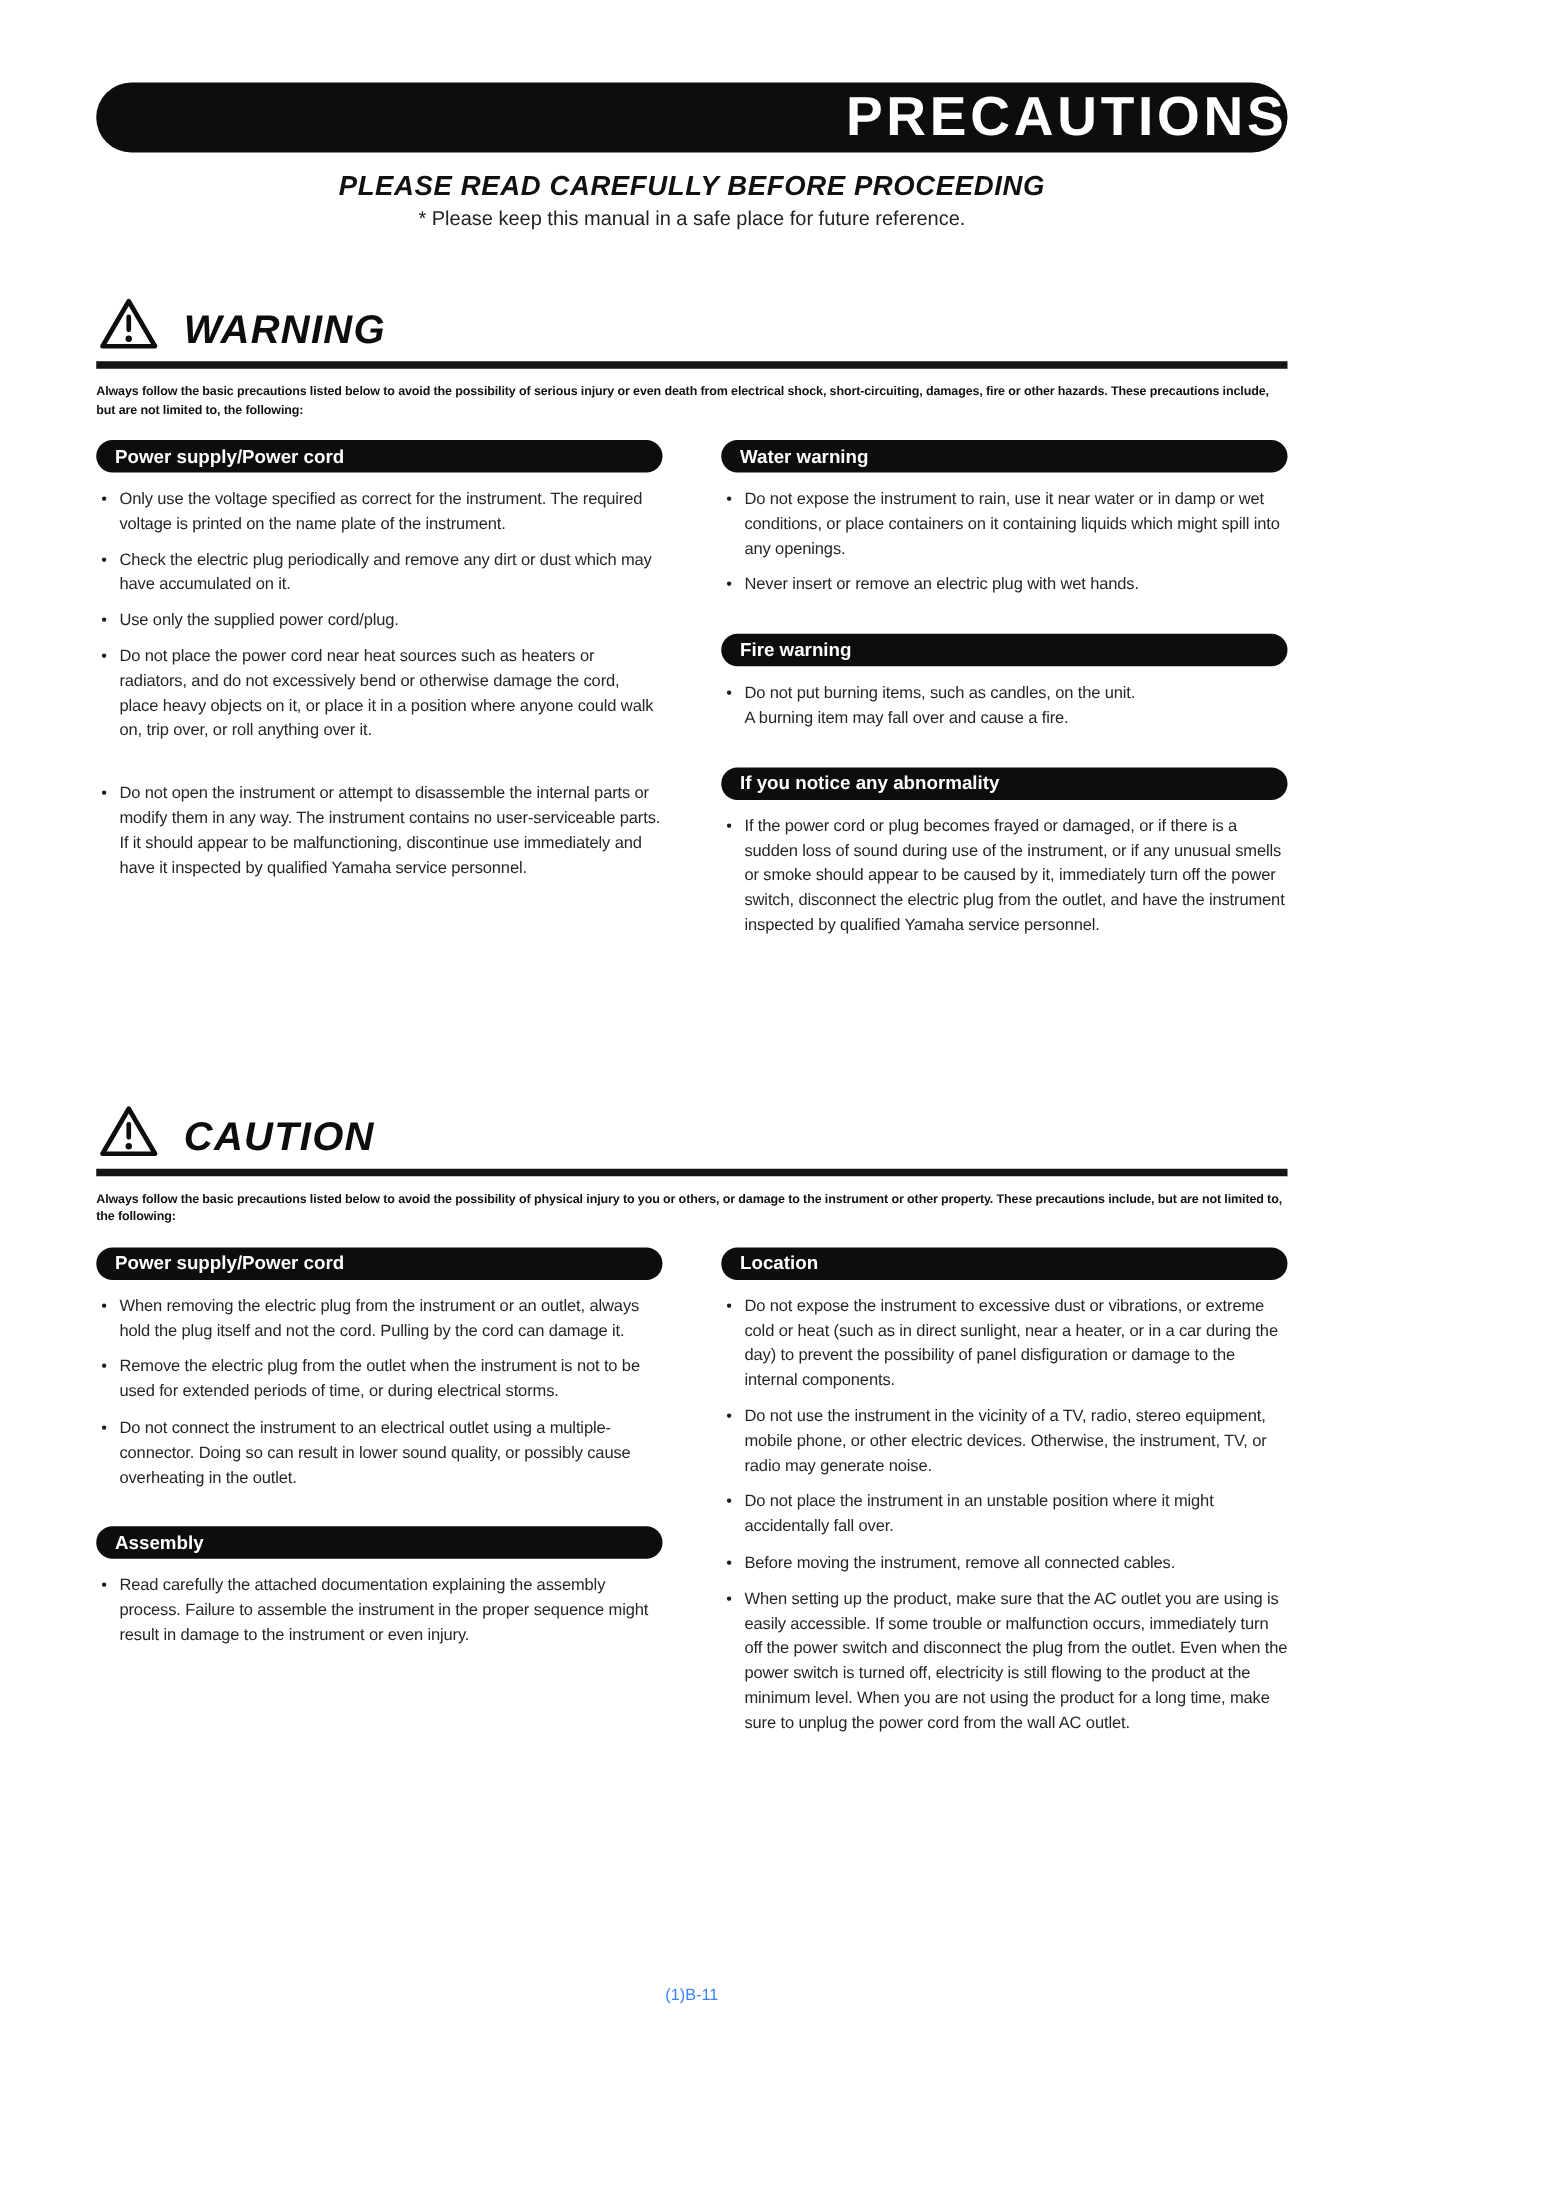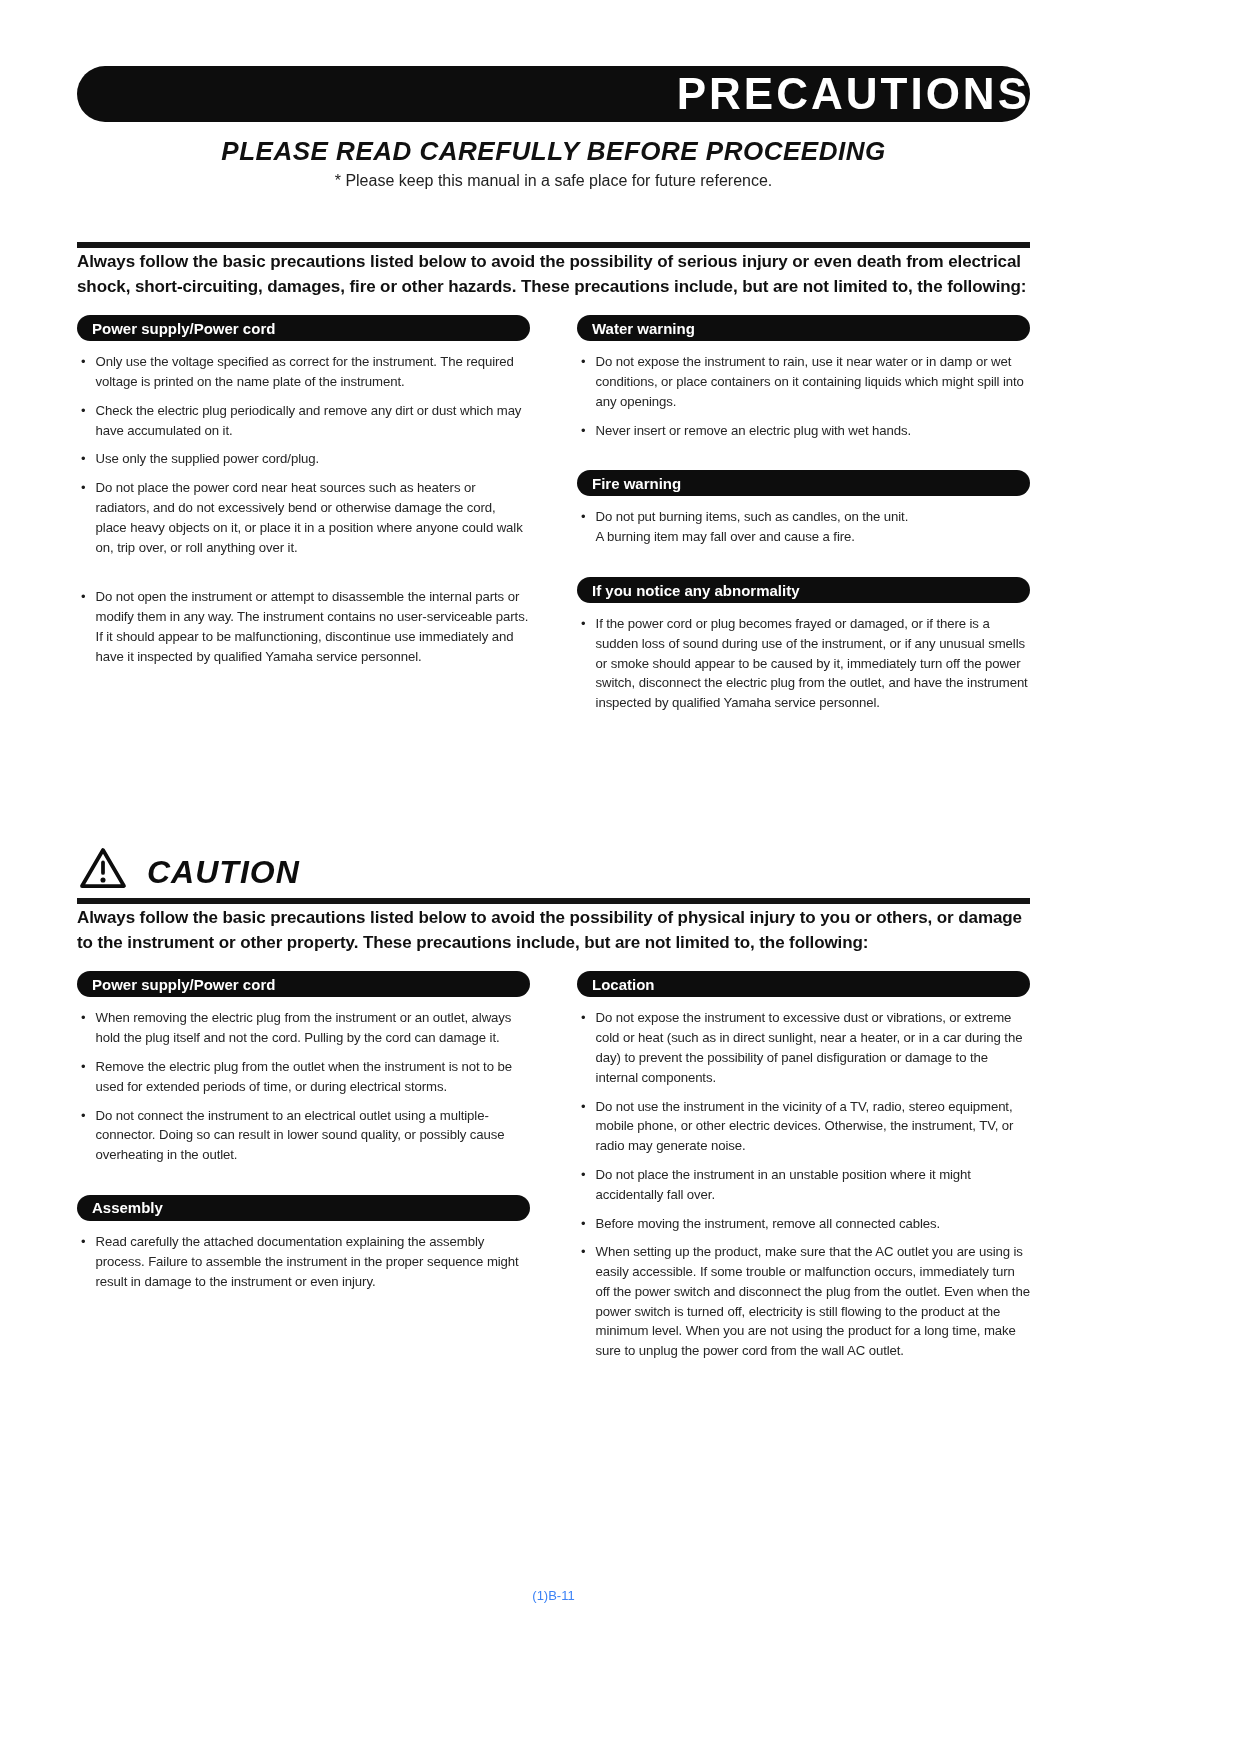--- a/index.html
+++ b/index.html
@@ -11,36 +11,36 @@
   .content { position:absolute; left:77px; top:66px; width:953px; }
 
   .title-pill {
     height:56px; background:#0d0d0d; border-radius:28px;
     display:flex; align-items:center; justify-content:flex-end;
   }
   .title-pill span {
     color:#ffffff; font-size:44px; font-weight:bold; letter-spacing:3px;
   }
   .subtitle {
-    margin-top:14px; text-align:center; font-size:26px; font-weight:bold;
+    margin-top:14px; text-align:center; font-size:22px; font-weight:bold;
     font-style:italic; color:#111111; letter-spacing:.5px;
   }
   .note { margin-top:5px; text-align:center; font-size:16px; color:#222222; }
 
   .section { margin-top:52px; }
   .section.caution { margin-top:133px; }
   .sec-head { display:flex; align-items:flex-end; gap:20px; padding-left:2px; }
   .tri { width:48px; height:44px; flex:0 0 auto; }
   .sec-title {
     font-size:32px; font-weight:bold; font-style:italic; color:#0d0d0d;
     letter-spacing:1px; line-height:1.1;
   }
   .rule { height:6px; background:#151515; margin-top:8px; }
   .intro {
-    margin-top:2px; font-weight:bold; font-size:17px; line-height:1.45;
+    margin-top:12px; font-weight:bold; font-size:10px; line-height:1.45;
     color:#111111; letter-spacing:-.1px;
   }
 
   .cols {
     display:grid; grid-template-columns:1fr 1fr; column-gap:47px;
     margin-top:16px; align-items:start;
   }
   .subsection + .subsection { margin-top:30px; }
   .bar {
     height:26px; background:#0d0d0d; border-radius:13px;
@@ -65,20 +65,28 @@
 <div class="page">
   <div class="content">
 
     <div class="title-pill">
       <span>PRECAUTIONS</span>
     </div>
     <div class="subtitle">PLEASE READ CAREFULLY BEFORE PROCEEDING</div>
     <div class="note">* Please keep this manual in a safe place for future reference.</div>
 
     <div class="section warning">
+      <div class="sec-head">
+        <svg class="tri" viewBox="0 0 64 58" aria-hidden="true">
+          <path d="M32 5 L60 53 L4 53 Z" fill="none" stroke="#0d0d0d" stroke-width="5" stroke-linejoin="round"></path>
+          <rect x="29.5" y="19" width="5" height="19" rx="2.5" fill="#0d0d0d"></rect>
+          <circle cx="32" cy="45" r="3.4" fill="#0d0d0d"></circle>
+        </svg>
+        <span class="sec-title">WARNING</span>
+      </div>
       <div class="rule"></div>
       <div class="intro">Always follow the basic precautions listed below to avoid the possibility of serious injury or even death from electrical shock, short-circuiting, damages, fire or other hazards. These precautions include, but are not limited to, the following:</div>
       <div class="cols">
           <div>
             <div class="subsection">
               <div class="bar">
                 <span>Power supply/Power cord</span>
               </div>
               <ul class="bullets">
                 <li>

